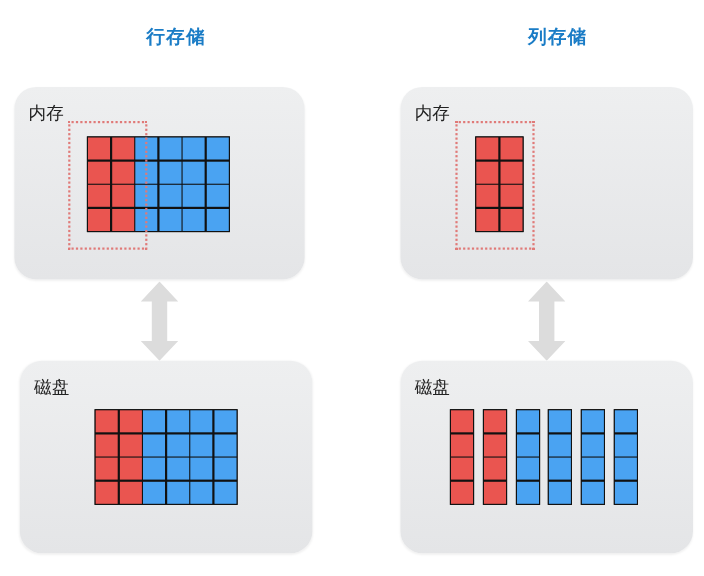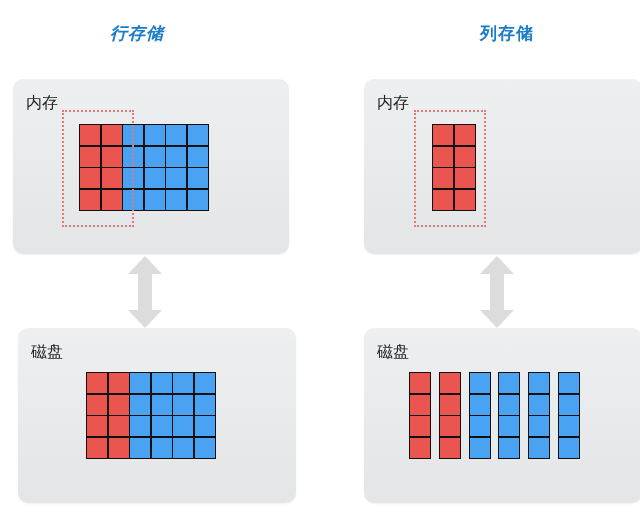--- a/index.html
+++ b/index.html
@@ -5,42 +5,41 @@
   html, body { margin: 0; padding: 0; }
   body {
     width: 640px; height: 524px; background: #ffffff; position: relative; overflow: hidden;
     font-family: "DejaVu Sans", sans-serif;
   }
   .title {
     position: absolute; top: 22px; width: 120px; text-align: center;
     font-size: 17px; font-weight: bold; color: #1a7cc6; letter-spacing: 1px;
   }
   .box {
-    position: absolute; border-radius: 10px;
+    position: absolute; border-radius: 20px;
     background: linear-gradient(180deg, #eeeff0 0%, #e4e5e7 100%);
     box-shadow: 0 1px 2px rgba(0,0,0,0.06);
-    padding-left: 12px;
   }
   .box-label {
     position: absolute; font-size: 16px; color: #222; left: 13px; top: 14px;
   }
   .grid { position: absolute; display: grid; border: 1.5px solid #111; background: #111; gap: 1.5px; }
   .cell { width: 20px; height: 20px; }
   .cell.red { background: #ea5550; }
   .cell.blue { background: #4aa3f2; }
   .dashed {
     position: absolute; border: 2px dotted #e07a78;
   }
   .column { position: absolute; display: grid; grid-template-columns: 20px; border: 1.5px solid #111; background: #111; gap: 1.5px; }
   .arrow { position: absolute; }
 </style>
 </head>
 <body>
 
-<div class="title" style="left:77px;font-style:italic;">行存储</div>
+<div class="title" style="left:100px;">行存储</div>
 <div class="title" style="left:447px;">列存储</div>
 
 <div class="box" style="left:13px; top:79px; width:264px; height:175px;">
   <div class="box-label">内存</div>
 </div>
 <div class="grid" id="row-mem-grid" style="left:79px; top:124px; grid-template-columns: repeat(6, 20px);">
     <div class="cell red"></div>
     <div class="cell red"></div>
     <div class="cell blue"></div>
     <div class="cell blue"></div>

